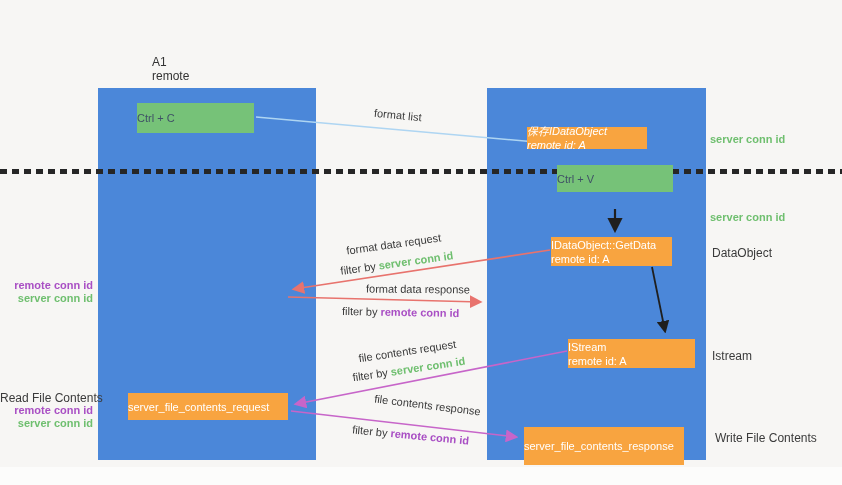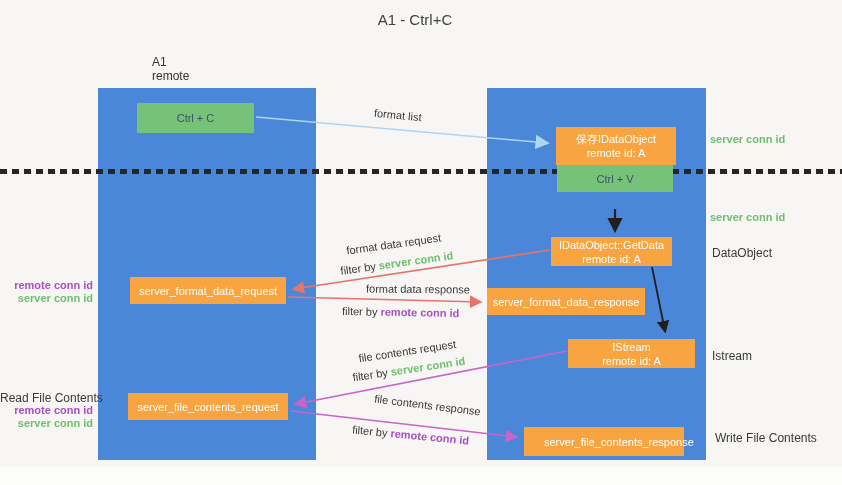--- a/index.html
+++ b/index.html
@@ -17,41 +17,40 @@
   .lane-header{width:110px;text-align:left;font-size:12px;line-height:13.5px;color:#333;}
   .lane{background:#4b87d9;top:88px;height:372px;}
   .lane-left{left:98px;width:218px;}
   .lane-right{left:487px;width:219px;}
   .dotline{
     left:0;top:169px;width:842px;height:5px;
     background:repeating-linear-gradient(90deg,#262626 0 7px,transparent 7px 12px);
   }
   .bottom-strip{left:0;top:467px;width:842px;height:18px;background:#fcfcfb;}
   .node{
-    text-align:center;font-size:11px;box-sizing:border-box;
+    text-align:left;font-size:11px;box-sizing:border-box;
     display:flex;flex-direction:column;justify-content:center;
   }
   .green-box{background:#76c278;color:#3f5166;}
   .orange-box{background:#f8a440;color:#ffffff;}
   .node .ln{line-height:14px;white-space:nowrap;}
   .msg{font-size:11px;color:#3a3a3a;white-space:nowrap;transform-origin:center;}
   .key-green{color:#6fbf6f;font-weight:bold;}
   .key-purple{color:#a94fc4;font-weight:bold;}
   .side-label{font-size:12px;color:#3a3a3a;white-space:nowrap;}
   .side-key{font-size:11px;font-weight:bold;white-space:nowrap;}
   .left-col{left:0;width:93px;text-align:right;}
   svg.overlay{position:absolute;left:0;top:0;pointer-events:none;}
 </style>
 </head>
 <body>
 
 <div id="canvas">
 
   <div class="abs title">
-    <div>A1 - Ctrl+C</div>
   </div>
 
   <div class="abs lane-header" style="left:152px;top:56px;">
     <div>A1</div>
     <div>remote</div>
   </div>
 
   <div class="abs lane lane-left"></div>
   <div class="abs lane lane-right"></div>
 
@@ -80,52 +79,46 @@
     <line x1="550" y1="250" x2="294" y2="289" stroke="#e8736d" stroke-width="1.6" marker-end="url(#m-salmon)"></line>
     <line x1="288" y1="297" x2="480" y2="302" stroke="#e8736d" stroke-width="1.6" marker-end="url(#m-salmon)"></line>
     <line x1="567" y1="351" x2="296" y2="404" stroke="#c765c9" stroke-width="1.6" marker-end="url(#m-orchid)"></line>
     <line x1="291" y1="411" x2="516" y2="437" stroke="#c765c9" stroke-width="1.6" marker-end="url(#m-orchid)"></line>
   </svg>
 
   <div class="abs node green-box" style="left:137px;top:103px;width:117px;height:30px;">
     <div class="ln">Ctrl + C</div>
   </div>
 
-  <div class="abs node orange-box" style="left:556px;top:127px;width:120px;height:38px;">
+  <div class="abs node orange-box" style="left:527px;top:127px;width:120px;height:22px;font-style:italic;">
     <div class="ln">保存IDataObject</div>
     <div class="ln">remote id: A</div>
   </div>
 
   <div class="abs node green-box" style="left:557px;top:165px;width:116px;height:27px;">
     <div class="ln">Ctrl + V</div>
   </div>
 
   <div class="abs node orange-box" style="left:551px;top:237px;width:121px;height:29px;">
     <div class="ln">IDataObject::GetData</div>
     <div class="ln">remote id: A</div>
   </div>
 
-  <div class="abs node orange-box" style="left:130px;top:277px;width:156px;height:27px;">
-    <div class="ln">server_format_data_request</div>
-  </div>
 
-  <div class="abs node orange-box" style="left:487px;top:288px;width:158px;height:27px;">
-    <div class="ln">server_format_data_response</div>
-  </div>
 
   <div class="abs node orange-box" style="left:568px;top:339px;width:127px;height:29px;">
     <div class="ln">IStream</div>
     <div class="ln">remote id: A</div>
   </div>
 
   <div class="abs node orange-box" style="left:128px;top:393px;width:160px;height:27px;">
     <div class="ln">server_file_contents_request</div>
   </div>
 
-  <div class="abs node orange-box" style="left:524px;top:427px;width:160px;height:29px;padding-left:20px;">
+  <div class="abs node orange-box" style="left:524px;top:427px;width:160px;height:38px;">
     <div class="ln">server_file_contents_response</div>
   </div>
 
   <div class="abs msg" style="left:374px;top:109px;transform:rotate(5.5deg);">format list</div>
 
   <div class="abs msg" style="left:346px;top:238px;transform:rotate(-8deg);">format data request</div>
   <div class="abs msg" style="left:340px;top:257px;transform:rotate(-8deg);">
     <span>filter by </span><span class="key-green">server conn id</span>
   </div>
 

